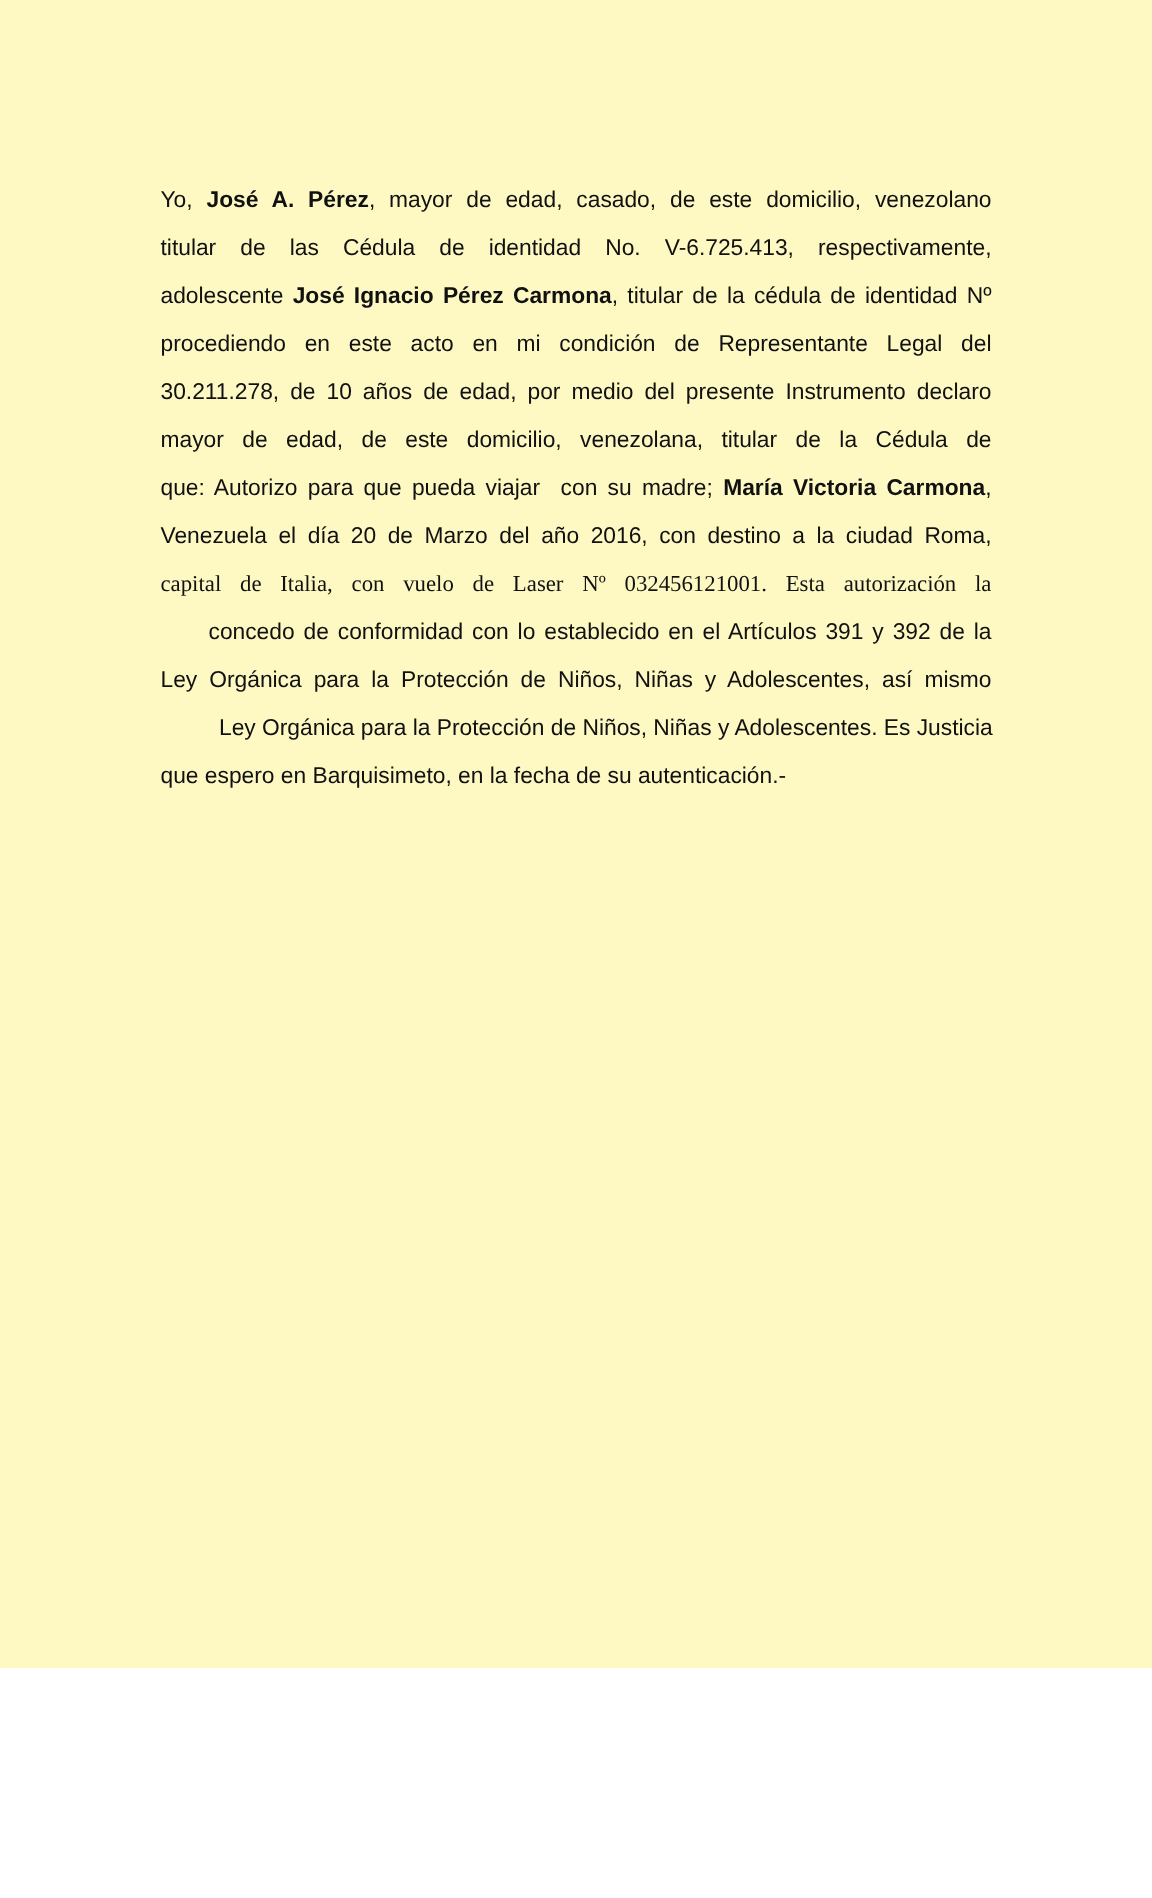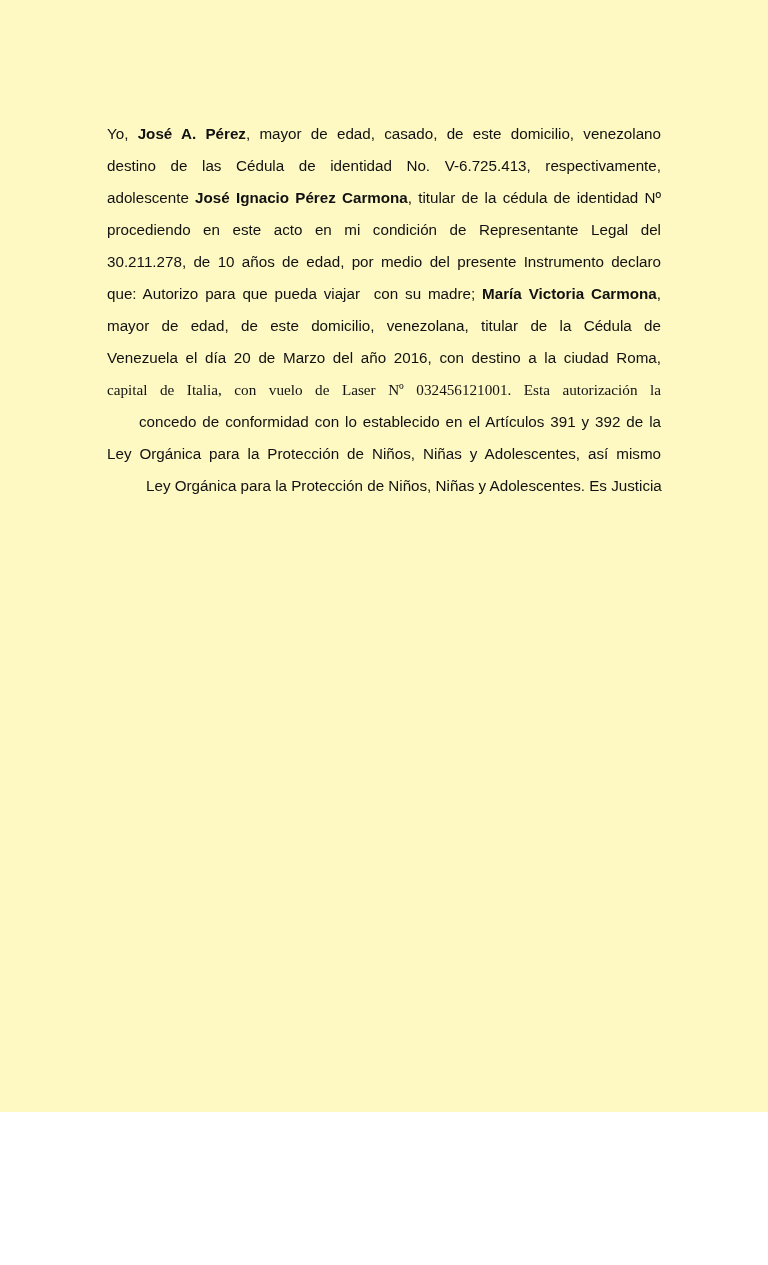--- a/index.html
+++ b/index.html
@@ -51,46 +51,49 @@
   </style>
 </head>
 <body>
 
 <div class="page">
   <div class="body-text">
     <div class="line">
       <span class="seg" style="word-spacing: 0px;">Yo, </span><span class="seg bold" style="word-spacing: 0px;">José A. Pérez</span><span class="seg" style="word-spacing: 0px;">, mayor de edad, casado, de este domicilio, venezolano</span>
     </div>
     <div class="line">
-      <span class="seg" style="word-spacing: 0px;">destino de las Cédula de identidad No. V-6.725.413, respectivamente,</span>
+      <span class="seg" style="word-spacing: 0px;">titular de las Cédula de identidad No. V-6.725.413, respectivamente,</span>
     </div>
     <div class="line">
       <span class="seg" style="word-spacing: 0px;">adolescente </span><span class="seg bold" style="word-spacing: 0px;">José Ignacio Pérez Carmona</span><span class="seg" style="word-spacing: 0px;">, titular de la cédula de identidad Nº</span>
     </div>
     <div class="line">
       <span class="seg" style="word-spacing: 0px;">procediendo en este acto en mi condición de Representante Legal del</span>
     </div>
     <div class="line">
       <span class="seg" style="word-spacing: 0px;">30.211.278, de 10 años de edad, por medio del presente Instrumento declaro</span>
     </div>
     <div class="line">
-      <span class="seg" style="word-spacing: 0.00130208px;">que: Autorizo para que pueda viajar  con su madre; </span><span class="seg bold" style="word-spacing: 0.00130208px;">María Victoria Carmona</span><span class="seg" style="word-spacing: 0.00130208px;">,</span>
+      <span class="seg" style="word-spacing: 0px;">mayor de edad, de este domicilio, venezolana, titular de la Cédula de</span>
     </div>
     <div class="line">
-      <span class="seg" style="word-spacing: 0px;">mayor de edad, de este domicilio, venezolana, titular de la Cédula de</span>
+      <span class="seg" style="word-spacing: 0.00130208px;">que: Autorizo para que pueda viajar  con su madre; </span><span class="seg bold" style="word-spacing: 0.00130208px;">María Victoria Carmona</span><span class="seg" style="word-spacing: 0.00130208px;">,</span>
     </div>
     <div class="line">
       <span class="seg" style="word-spacing: 0px;">Venezuela el día 20 de Marzo del año 2016, con destino a la ciudad Roma,</span>
     </div>
     <div class="line">
       <span class="seg" style="word-spacing: 0px; font-family: Liberation Serif, serif;">capital de Italia, con vuelo de Laser Nº 032456121001. Esta autorización la</span>
     </div>
     <div class="line">
       <span class="seg" style="word-spacing: 0px; margin-left: 32px;">concedo de conformidad con lo establecido en el Artículos 391 y 392 de la</span>
     </div>
     <div class="line">
       <span class="seg" style="word-spacing: 0px;">Ley Orgánica para la Protección de Niños, Niñas y Adolescentes, así mismo</span>
     </div>
     <div class="line">
       <span class="seg" style="word-spacing: 0px; margin-left: 39px;">Ley Orgánica para la Protección de Niños, Niñas y Adolescentes. Es Justicia</span>
     </div>
+    <div class="line last">
+      <span class="seg">que espero en Barquisimeto, en la fecha de su autenticación.-</span>
+    </div>
   </div>
 </div>
 
 </body></html>

